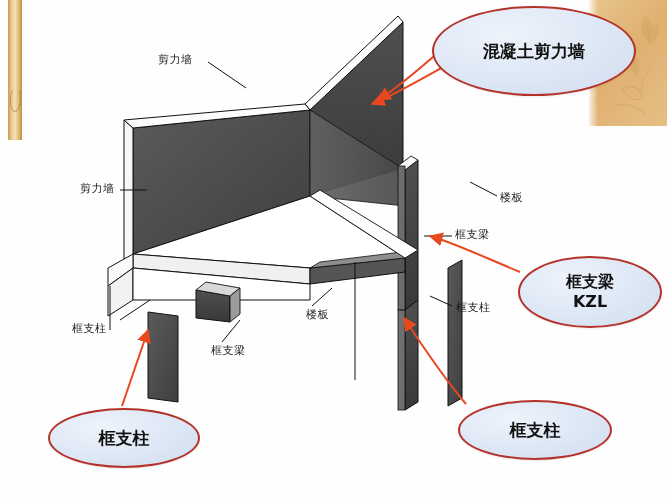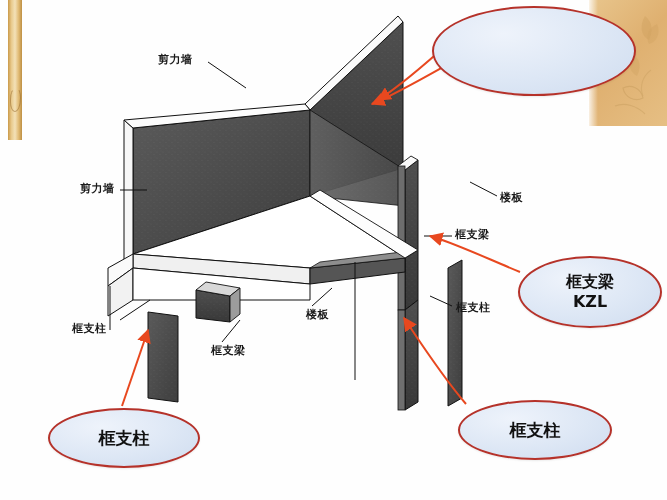--- a/index.html
+++ b/index.html
@@ -33,21 +33,21 @@
     content:"";position:absolute;left:-1px;top:0;bottom:0;width:10px;
     background:linear-gradient(90deg,rgba(255,255,255,.9),rgba(255,255,255,0));
   }
 
   
   #diagram{position:absolute;left:0;top:0;width:667px;height:500px;}
 
   
   .dlabel{
     position:absolute;color:#1a1a1a;font-size:11px;letter-spacing:.5px;
-    white-space:nowrap;font-weight:700;
+    white-space:nowrap;font-weight:400;
   }
 
   
   .callout{
     position:absolute;display:flex;align-items:center;justify-content:center;
     text-align:center;border:2px solid #b5322a;border-radius:50%;
     background:radial-gradient(ellipse at 35% 30%,#eef3fb 0%,#dde7f5 55%,#cfdcef 100%);
     color:#111;font-weight:700;line-height:1.22;
     box-shadow:0 1px 2px rgba(0,0,0,.08);
   }
@@ -184,20 +184,21 @@
   <div class="dlabel" style="left:80px;top:181px;">剪力墙</div>
   <div class="dlabel" style="left:500px;top:190px;">楼板</div>
   <div class="dlabel" style="left:455px;top:227px;">框支梁</div>
   <div class="dlabel" style="left:306px;top:307px;">楼板</div>
   <div class="dlabel" style="left:72px;top:321px;">框支柱</div>
   <div class="dlabel" style="left:211px;top:343px;">框支梁</div>
   <div class="dlabel" style="left:456px;top:300px;">框支柱</div>
 
   <div class="callout c-main">
     <div>
+      <span>混凝土剪力墙</span>
     </div>
   </div>
 
   <div class="callout c-kzl">
     <div>
       <span>框支梁</span>
       <span>KZL</span>
     </div>
   </div>
 

